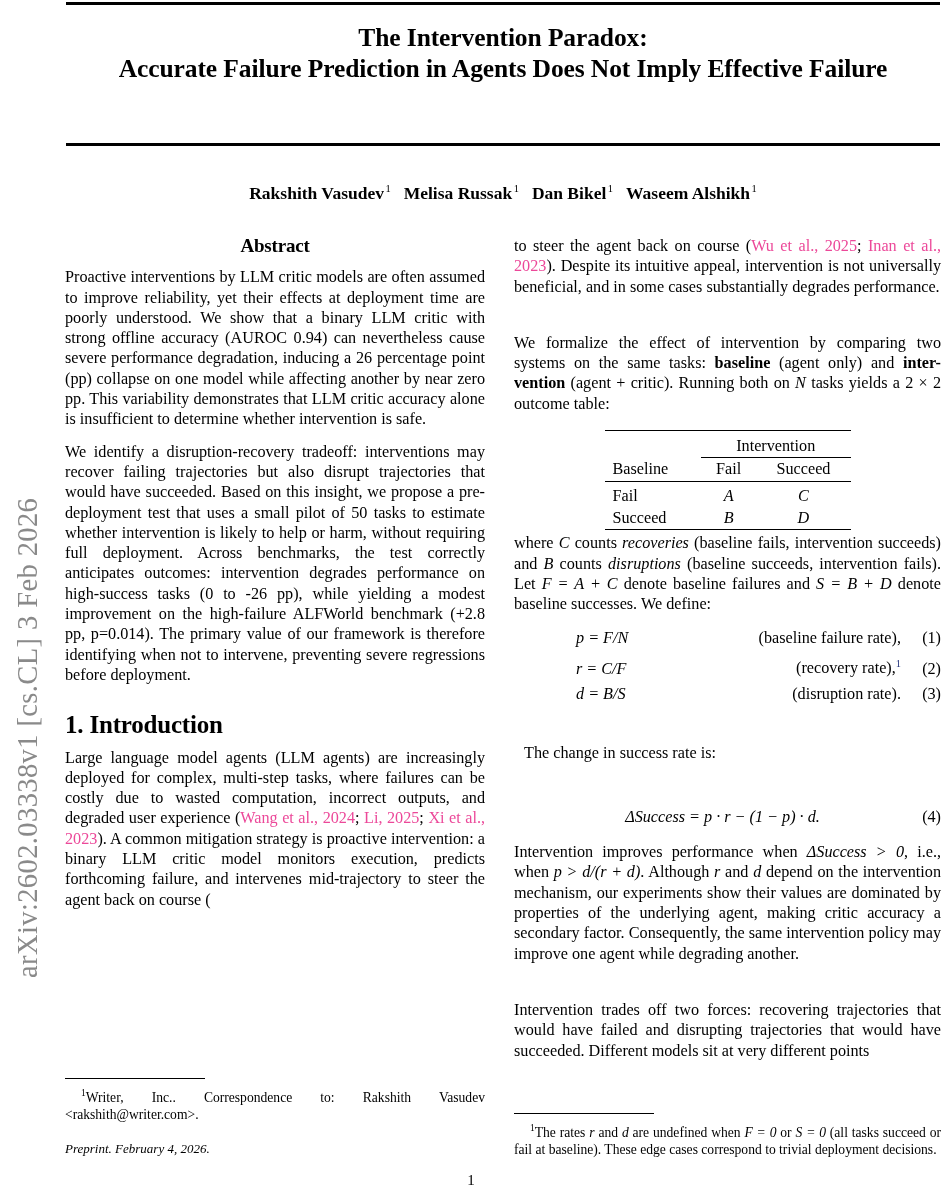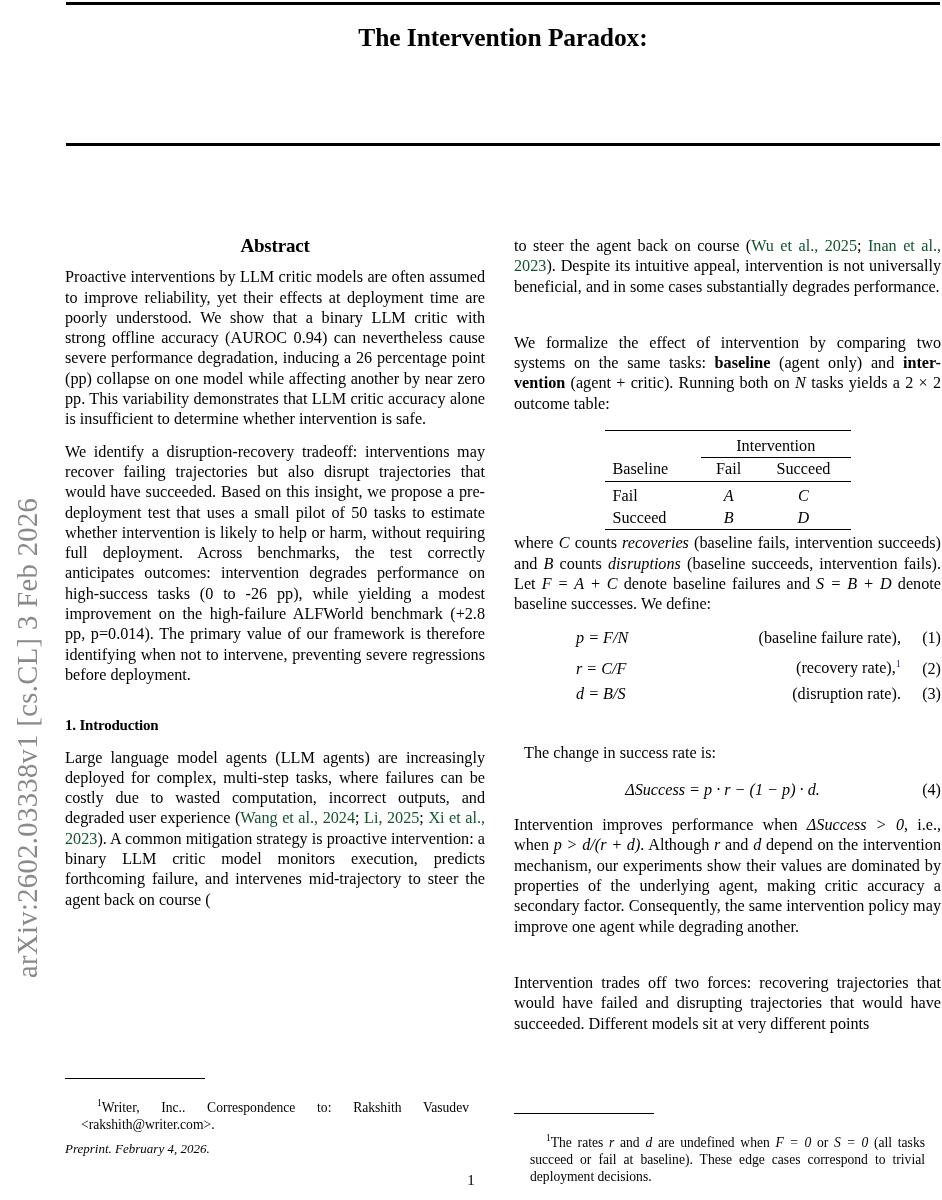--- a/index.html
+++ b/index.html
@@ -107,26 +107,26 @@
     margin: 0 0 11px 0;
     letter-spacing: -0.2px;
   }
   p.para {
     margin: 0 0 12px 0;
     text-align: justify;
   }
   p.nospace { margin-bottom: 0; margin-top: 36px; }
 
   .section-head {
-    font-size: 15px;
+    font-size: 25px;
     font-weight: bold;
     margin: 30px 0 12px 0;
     letter-spacing: -0.2px;
   }
-  .cite { color: #14532d; }
+  .cite { color: #ec4899; }
 
   
   .mi { font-style: italic; font-family: "Liberation Serif", serif; }
   .mn { font-style: normal; }
 
   
   .outcome-table {
     margin: 16px auto 0 auto;
     width: 246px;
     border-collapse: collapse;
@@ -155,40 +155,40 @@
   }
   .eq-lhs { width: 150px; text-align: left; padding-left: 62px; box-sizing: border-box; }
   .eq-desc { flex: 1; text-align: right; }
   .eq-num { width: 40px; text-align: right; }
   .eq-center {
     display: flex;
     align-items: baseline;
     line-height: 26px;
     margin: 14px 0 12px 0;
   }
-  .eq-center .body { flex: 1; text-align: center; padding-left: 30px; }
+  .eq-center .body { flex: 1; text-align: center; padding-left: 30px; margin-top: 27px; }
   .eq-center .eq-num { width: 40px; text-align: right; }
   sup.fnblue { color: #2b3a80; font-size: 10.5px; vertical-align: super; }
 
   
   .footnote-wrap {
     position: absolute;
     font-size: 13.6px;
     line-height: 17.2px;
     text-align: justify;
   }
   .fn-left  { left: 65px;  width: 420px; top: 1078px; }
   .fn-right { left: 514px; width: 427px; top: 1113px; }
   .fn-rule {
     width: 140px;
     height: 1.4px;
     background: #000;
     margin-bottom: 6px;
   }
-  .fn-item { margin: 16px; text-indent: 16px; }
+  .fn-item { margin: 0; text-indent: 16px; }
   sup.fnnum { font-size: 9.5px; vertical-align: super; }
   .preprint {
     position: absolute;
     left: 65px;
     top: 1141px;
     font-size: 13px;
     font-style: italic;
   }
 
   
@@ -206,22 +206,26 @@
 
 <div class="page">
 
   <div class="arxiv-stamp">arXiv:2602.03338v1  [cs.CL]  3 Feb 2026</div>
 
   <div class="rule-top"></div>
   <div class="rule-title"></div>
 
   <div class="title">
     <div>The Intervention Paradox:</div>
-  </div>
-
+    <div>Accurate Failure Prediction in Agents Does Not Imply Effective Failure</div>
+  </div>
+
+  <div class="authors">
+    <span class="au"><span>Rakshith Vasudev</span><sup class="mark">1</sup></span><span class="sep"></span><span class="au"><span>Melisa Russak</span><sup class="mark">1</sup></span><span class="sep"></span><span class="au"><span>Dan Bikel</span><sup class="mark">1</sup></span><span class="sep"></span><span class="au"><span>Waseem Alshikh</span><sup class="mark">1</sup></span>
+  </div>
 
   <div class="col col-left">
     <div class="abstract-head">Abstract</div>
     <p class="para">Proactive interventions by LLM critic models are often assumed to improve reliability, yet their effects at deployment time are poorly understood. We show that a binary LLM critic with strong offline accuracy (AUROC 0.94) can nevertheless cause severe performance degradation, inducing a 26 percentage point (pp) collapse on one model while affecting another by near zero pp. This variability demonstrates that LLM critic accuracy alone is insufficient to determine whether intervention is safe.</p>
     <p class="para">We identify a disruption-recovery tradeoff: interventions may recover failing trajectories but also disrupt trajectories that would have succeeded. Based on this insight, we propose a pre-deployment test that uses a small pilot of 50 tasks to estimate whether intervention is likely to help or harm, without requiring full deployment. Across benchmarks, the test correctly anticipates outcomes: intervention degrades performance on high-success tasks (0 to -26 pp), while yielding a modest improvement on the high-failure ALFWorld benchmark (+2.8 pp, p=0.014). The primary value of our framework is therefore identifying when not to intervene, preventing severe regressions before deployment.</p>
 
     <div class="section-head">1. Introduction</div>
     <p class="para"><span>Large language model agents (LLM agents) are increasingly deployed for complex, multi-step tasks, where failures can be costly due to wasted computation, incorrect outputs, and degraded user experience (</span><span class="cite">Wang et al., 2024</span><span>; </span><span class="cite">Li, 2025</span><span>; </span><span class="cite">Xi et al., 2023</span><span>). A common mitigation strategy is proactive intervention: a binary LLM critic model monitors execution, predicts forthcoming failure, and intervenes mid-trajectory to steer the agent back on course (</span></p>
   </div>
 

